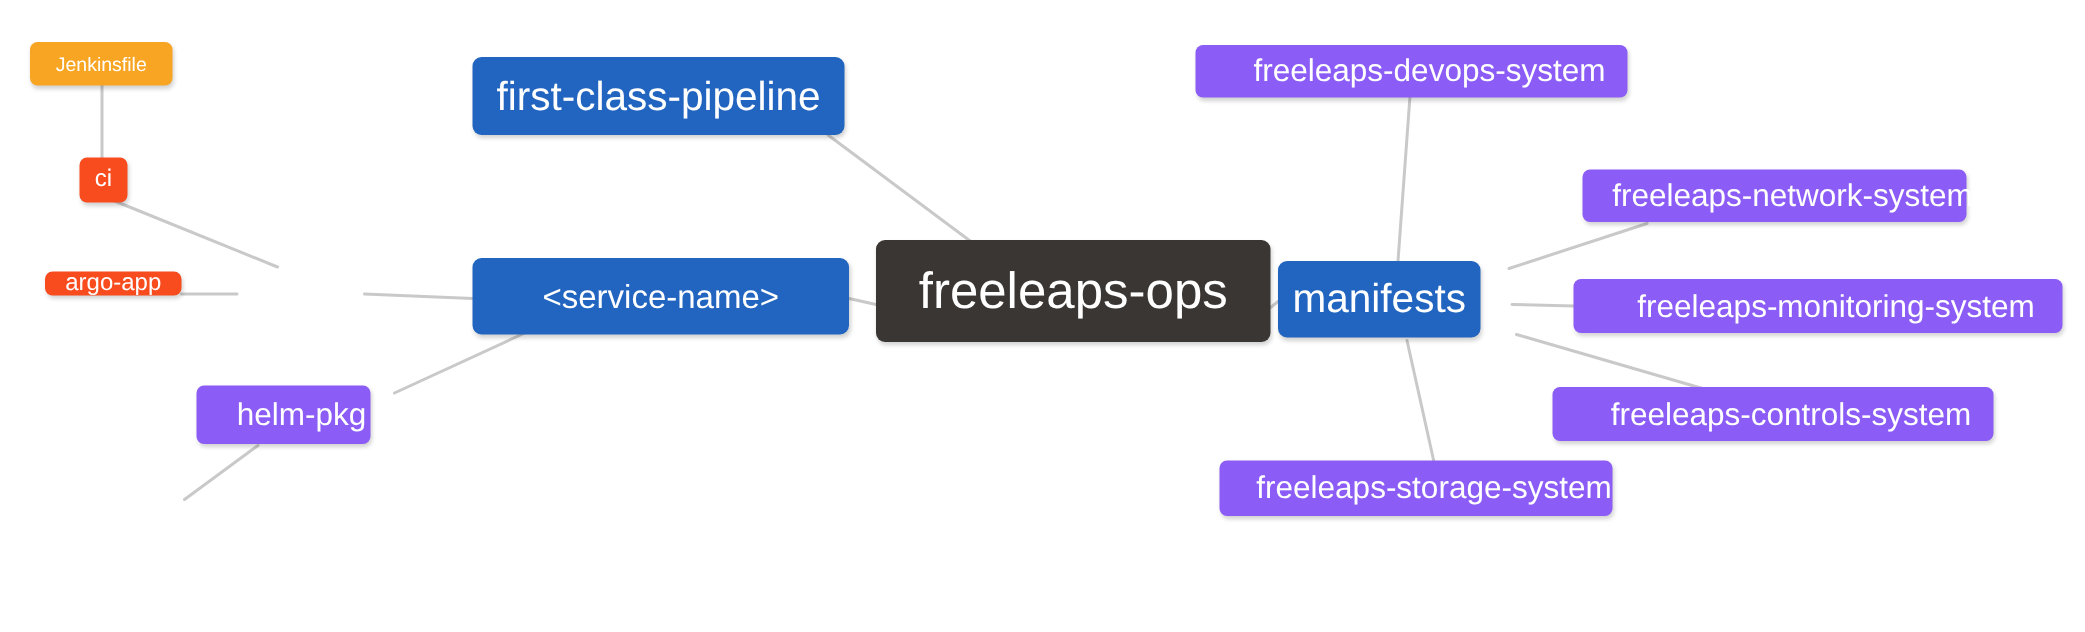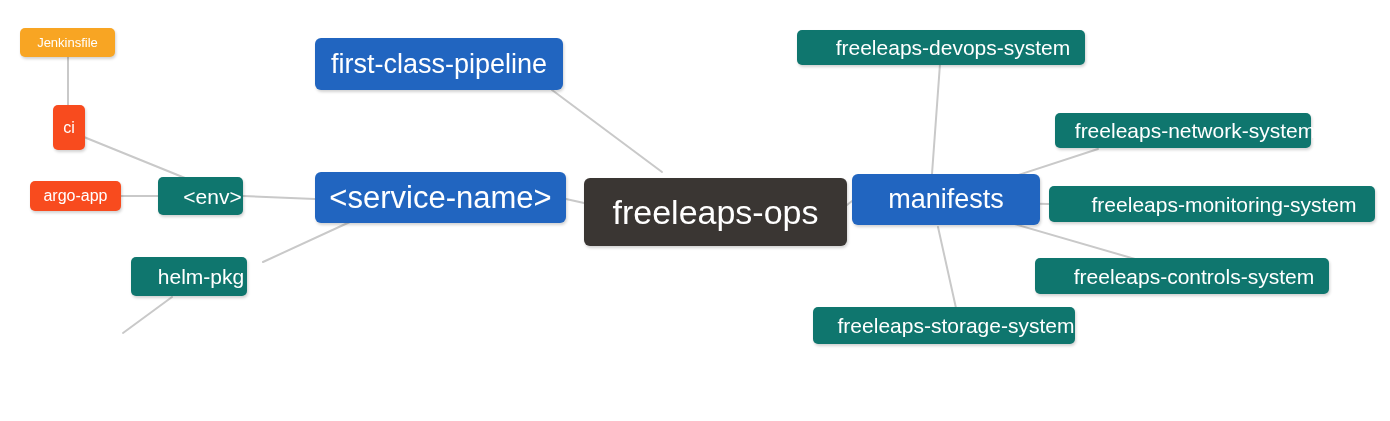--- a/index.html
+++ b/index.html
@@ -36,21 +36,21 @@
     border-radius: 5px;
     box-shadow: 1px 2px 3px rgba(0,0,0,0.18);
     z-index: 1;
     box-sizing: border-box;
     cursor: pointer;
     line-height: 1;
     text-align: center;
   }
   .c-orange { background: #f8a523; }
   .c-red    { background: #f84b1e; }
-  .c-green  { background: #0f766e; padding-left: 24px; }
+  .c-green  { background: #8b5cf6; padding-left: 24px; }
   .c-blue   { background: #2165c0; }
   .c-dark   { background: #3a3633; }
 </style>
 </head>
 <body>
 
 <div id="canvas">
 
   <svg id="edges" width="1390" height="421" viewBox="0 0 1390 421">
     <line class="edge" x1="68" y1="57" x2="68" y2="105"></line>
@@ -64,36 +64,35 @@
     <line class="edge" x1="847" y1="205" x2="852" y2="201"></line>
     <line class="edge" x1="940" y1="64" x2="932" y2="174"></line>
     <line class="edge" x1="1006" y1="179" x2="1098" y2="149"></line>
     <line class="edge" x1="1008" y1="203" x2="1049" y2="204"></line>
     <line class="edge" x1="1011" y1="223" x2="1135" y2="259"></line>
     <line class="edge" x1="938" y1="227" x2="956" y2="308"></line>
   </svg>
 
   <div class="node c-orange" style="left:20px;  top:28px;  width:95px;  height:29px; font-size:13px;">Jenkinsfile</div>
 
-  <div class="node c-red" style="left:53px;  top:105px; width:32px;  height:45px; font-size:16px;">ci</div>
+  <div class="node c-red" style="left:53px;  top:105px; width:32px;  height:30px; font-size:16px;">ci</div>
 
-  <div class="node c-red" style="left:30px;  top:181px; width:91px;  height:30px; font-size:16px;">argo-app</div>
+  <div class="node c-red" style="left:30px;  top:181px; width:91px;  height:16px; font-size:16px;">argo-app</div>
 
-  <div class="node c-green" style="left:158px; top:177px; width:85px;  height:38px; font-size:21px;">&lt;env&gt;</div>
 
   <div class="node c-green" style="left:131px; top:257px; width:116px; height:39px; font-size:21px;">helm-pkg</div>
 
 
   <div class="node c-blue" style="left:315px; top:38px;  width:248px; height:52px; font-size:27px; border-radius:6px;">first-class-pipeline</div>
 
-  <div class="node c-blue" style="left:315px; top:172px; width:251px; height:51px; font-size:31px; border-radius:6px;">&lt;service-name&gt;</div>
+  <div class="node c-blue" style="left:315px; top:172px; width:251px; height:51px; font-size:22px; border-radius:6px;">&lt;service-name&gt;</div>
 
-  <div class="node c-dark" style="left:584px; top:178px; width:263px; height:68px; font-size:34px; border-radius:6px;">freeleaps-ops</div>
+  <div class="node c-dark" style="left:584px; top:160px; width:263px; height:68px; font-size:34px; border-radius:6px;">freeleaps-ops</div>
 
-  <div class="node c-blue" style="left:852px; top:174px; width:188px; height:51px; font-size:27px; border-radius:6px;">manifests</div>
+  <div class="node c-blue" style="left:852px; top:174px; width:135px; height:51px; font-size:27px; border-radius:6px;">manifests</div>
 
   <div class="node c-green" style="left:797px; top:30px;  width:288px; height:35px; font-size:21px;">freeleaps-devops-system</div>
 
   <div class="node c-green" style="left:1055px; top:113px; width:256px; height:35px; font-size:21px;">freeleaps-network-system</div>
 
   <div class="node c-green" style="left:1049px; top:186px; width:326px; height:36px; font-size:21px;">freeleaps-monitoring-system</div>
 
   <div class="node c-green" style="left:1035px; top:258px; width:294px; height:36px; font-size:21px;">freeleaps-controls-system</div>
 
   <div class="node c-green" style="left:813px; top:307px; width:262px; height:37px; font-size:21px;">freeleaps-storage-system</div>

